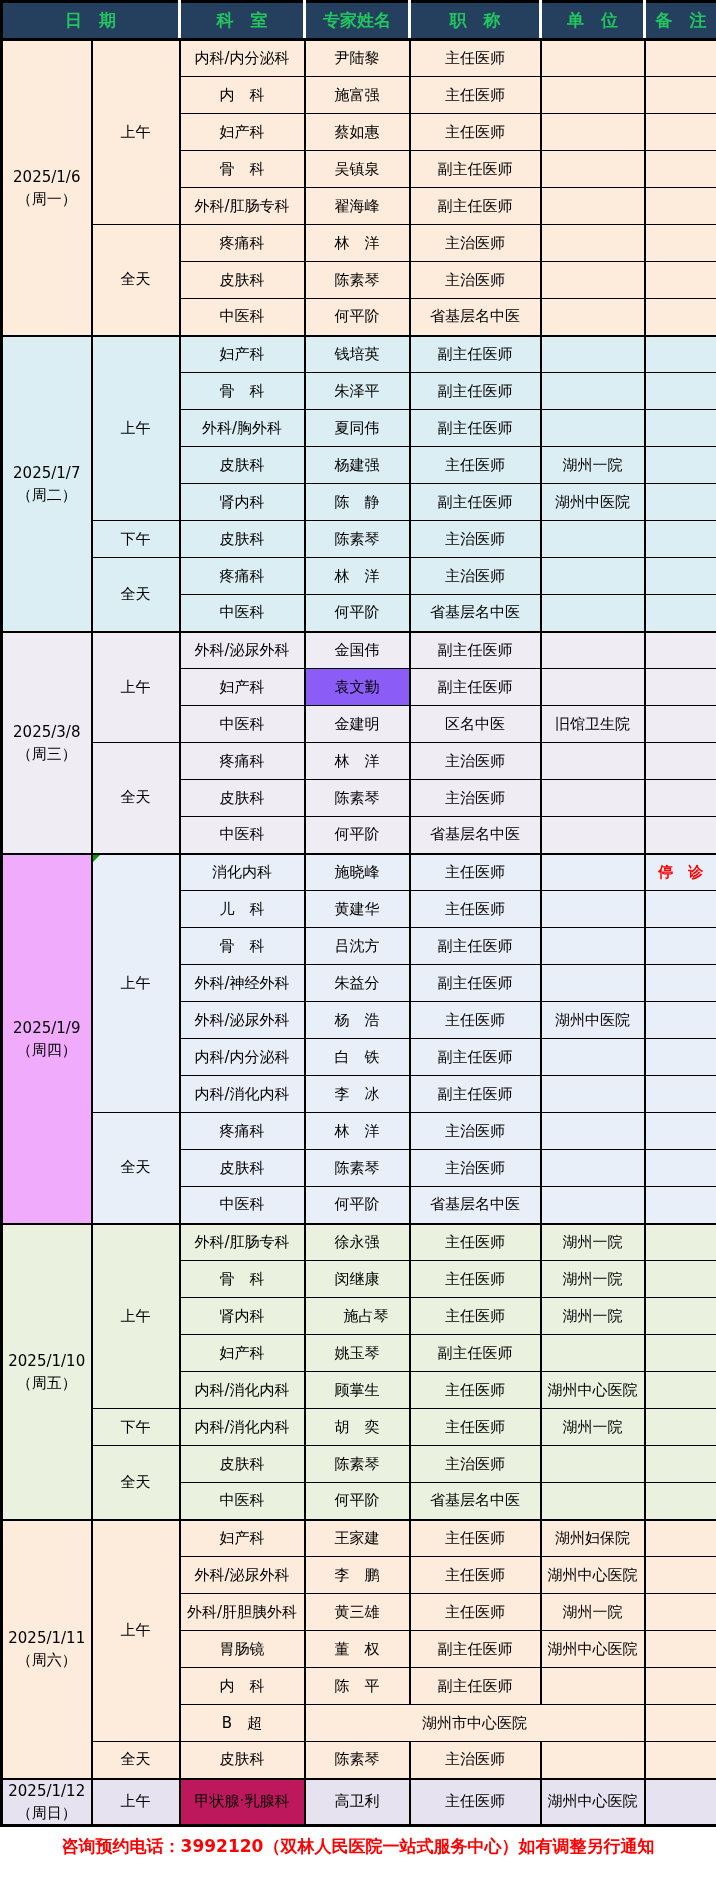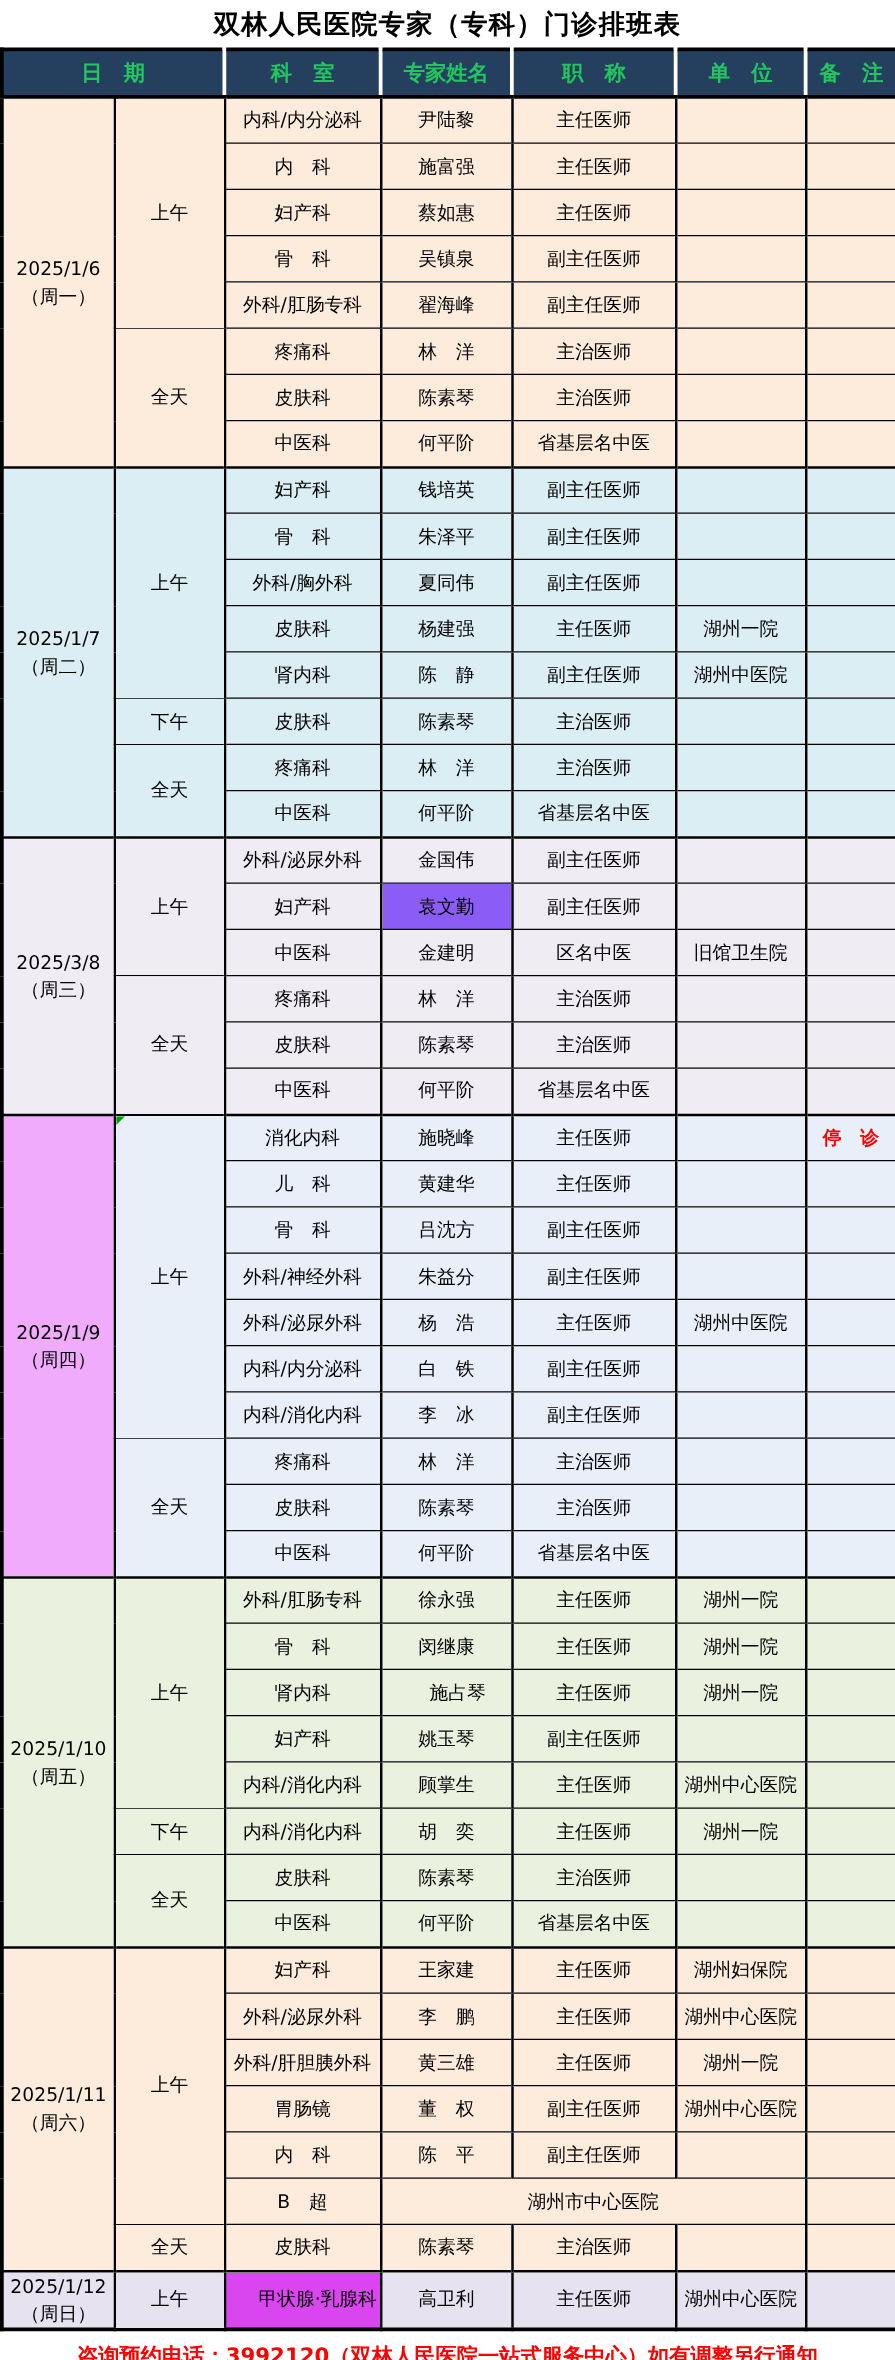--- a/index.html
+++ b/index.html
@@ -38,21 +38,20 @@
   .remark-red{color:#FF0000;font-weight:bold;}
   .footer{
     height:39px;display:flex;align-items:center;justify-content:center;
     color:#FF0000;font-weight:bold;font-size:17px;white-space:nowrap;
   }
 </style>
 </head>
 <body>
 
 <div class="page">
-  <div class="title">双林人民医院专家（专科）门诊排班表</div>
 
   <table>
     <colgroup>
       <col style="width:90px">
         <col style="width:88px">
         <col style="width:125px">
       <col style="width:105px">
         <col style="width:131px">
         <col style="width:104px">
       <col style="width:73px">
@@ -432,21 +431,21 @@
           <td style="background: rgb(253, 235, 220);">主治医师</td>
           <td style="background: rgb(253, 235, 220);"></td>
           <td style="background: rgb(253, 235, 220);"></td>
         </tr>
         <tr class="group-start">
           <td rowspan="1" class="date-cell" style="background: rgb(231, 226, 239);">
             <div>2025/1/12</div>
             <div>（周日）</div>
           </td>
           <td rowspan="1" class="time-cell" style="background: rgb(231, 226, 239);">上午</td>
-          <td style="background: #d946ef; text-align: right;">甲状腺·乳腺科</td>
+          <td style="background: #be185d;">甲状腺·乳腺科</td>
           <td style="background: rgb(231, 226, 239);">高卫利</td>
           <td style="background: rgb(231, 226, 239);">主任医师</td>
           <td style="background: rgb(231, 226, 239);">湖州中心医院</td>
           <td style="background: rgb(231, 226, 239);"></td>
         </tr>
       </tbody>
   </table>
 
   <div class="footer">咨询预约电话：3992120（双林人民医院一站式服务中心）如有调整另行通知</div>
 </div>

